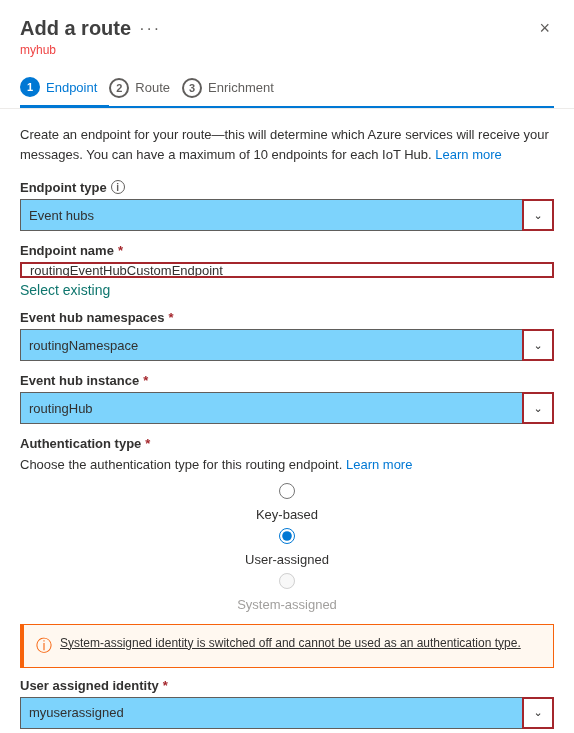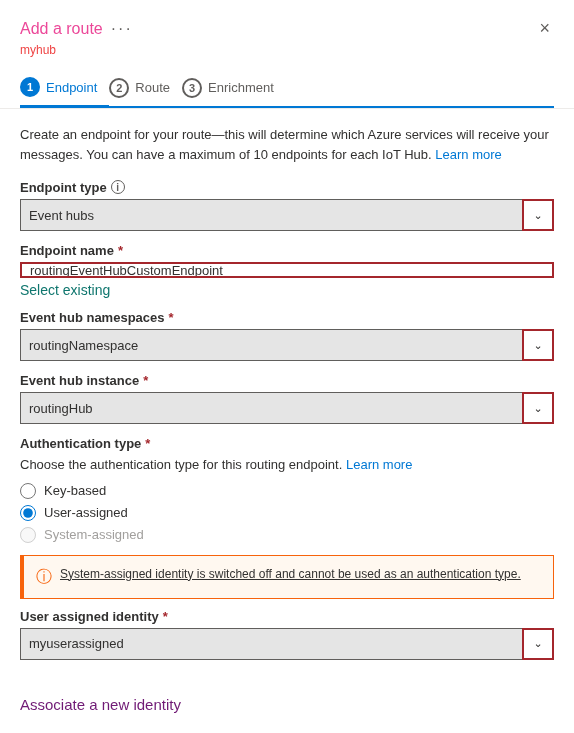--- a/index.html
+++ b/index.html
@@ -27,23 +27,23 @@
       display: flex;
       align-items: center;
       justify-content: space-between;
     }
     .panel-title-left {
       display: flex;
       align-items: center;
       gap: 8px;
     }
     .panel-title {
-      font-size: 16px;
-      font-weight: 400;
-      color: #ec4899;
+      font-size: 20px;
+      font-weight: 700;
+      color: #404040;
     }
     .panel-dots {
       font-size: 16px;
       color: #605e5c;
       cursor: pointer;
       letter-spacing: 2px;
     }
     .close-btn {
       background: none;
       border: none;
@@ -137,21 +137,21 @@
       position: relative;
       width: 100%;
     }
     .select-field {
       width: 100%;
       height: 32px;
       border: 1px solid #605e5c;
       padding: 0 36px 0 8px;
       font-size: 13px;
       color: #323130;
-      background: #e5e5e5;
+      background: #7dd3fc;
       appearance: none;
       cursor: pointer;
     }
     .select-chevron {
       position: absolute;
       right: 0;
       top: 0;
       width: 32px;
       height: 32px;
       border: 2px solid #a4262c;
@@ -183,20 +183,21 @@
       display: flex;
       flex-direction: column;
       gap: 6px;
       margin-top: 4px;
     }
     .radio-item {
       display: flex;
       align-items: center;
       gap: 8px;
       cursor: pointer;
+      flex-direction: column;
     }
     .radio-input {
       width: 16px;
       height: 16px;
       accent-color: #0078d4;
       cursor: pointer;
     }
     .radio-label {
       font-size: 13px;
       color: #323130;

